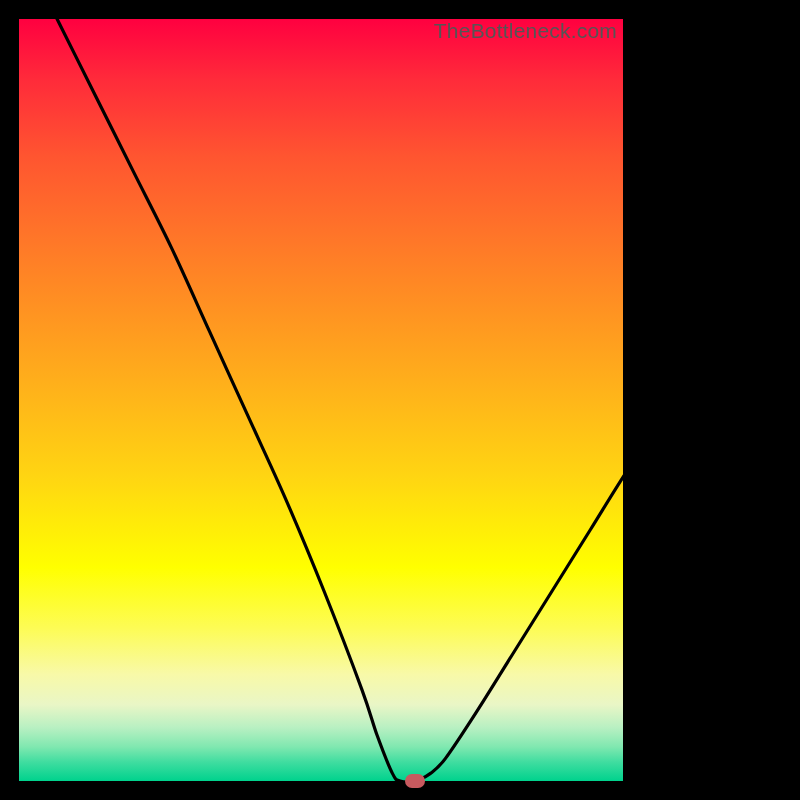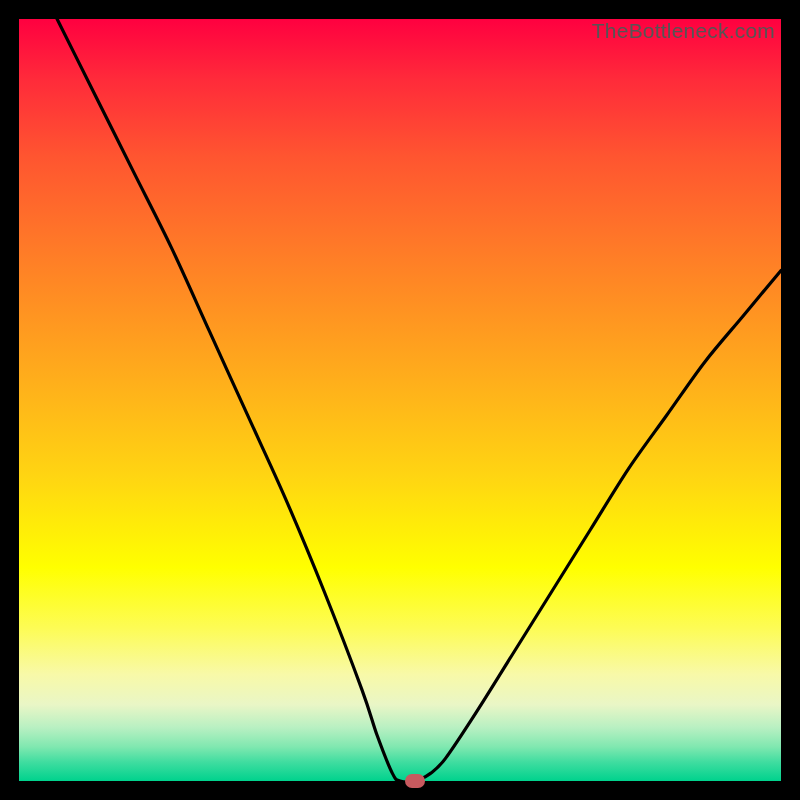--- a/index.html
+++ b/index.html
@@ -16,21 +16,21 @@
     left: 0;
     top: 0;
     width: 800px;
     height: 800px;
     background: #000;
   }
   .plot-area {
     position: absolute;
     left: 19px;
     top: 19px;
-    width: 762px;
+    width: 604px;
     height: 762px;
     background: linear-gradient(
       to bottom,
       #ff0040 0%,
       #ff2b3a 8%,
       #ff5530 18%,
       #ff8026 32%,
       #ffaa1c 46%,
       #ffd512 60%,
       #ffff00 72%,

